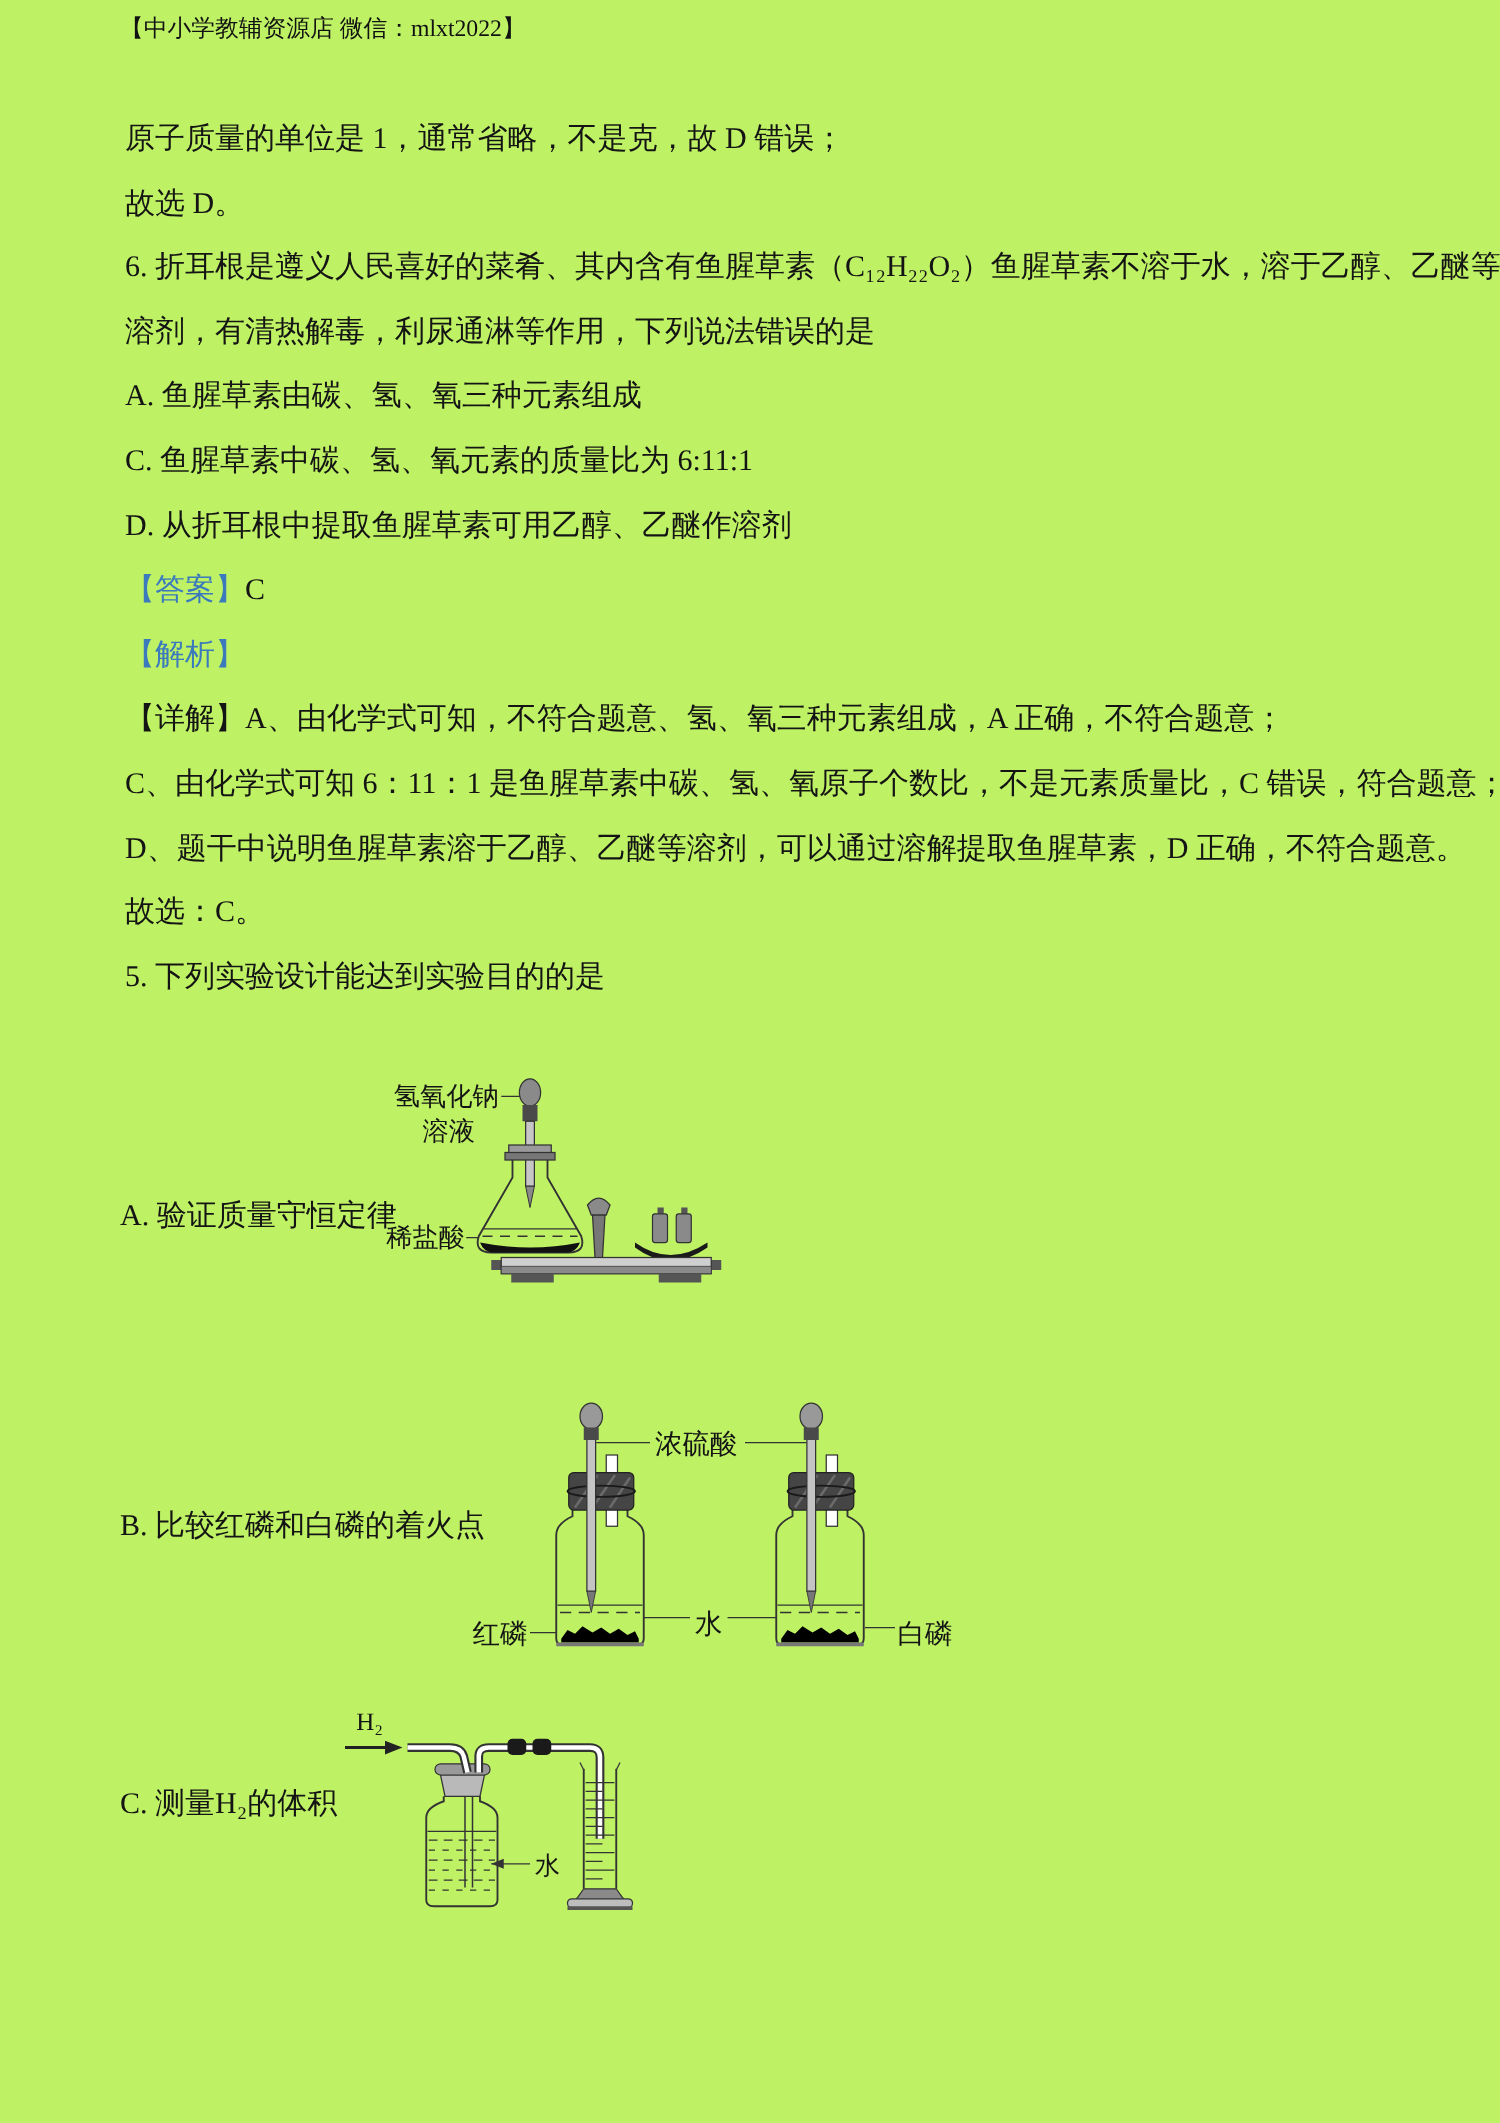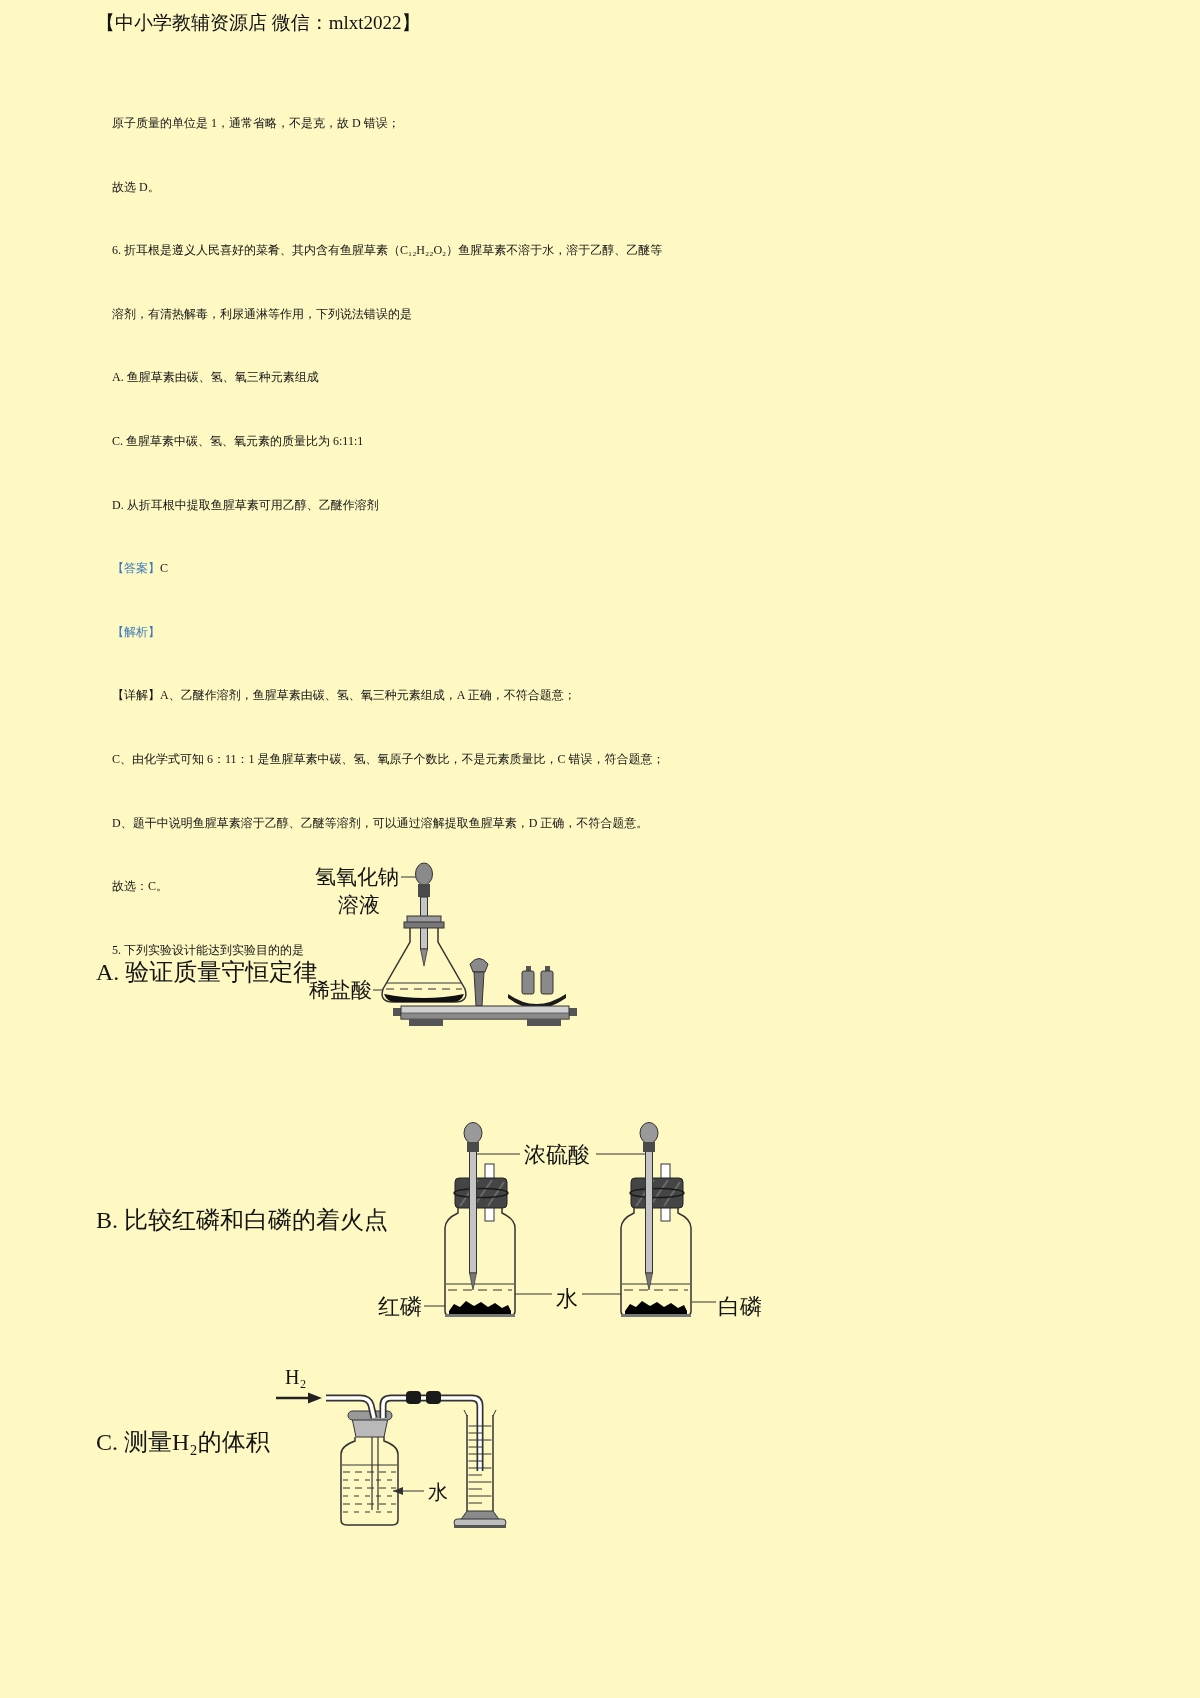--- a/index.html
+++ b/index.html
@@ -1,27 +1,27 @@
 <!DOCTYPE html>
 <html><head>
 <meta charset="utf-8">
 <style>
   html,body { margin:0; padding:0; background:#ffffff; }
   .page {
-    position:relative; width:1200px; height:1698px; background:#fef9c3;
+    position:relative; width:1200px; height:1698px; background:#bef264;
     font-family:"Liberation Serif","DejaVu Serif",serif; color:#141414;
     overflow:hidden;
   }
   .header {
     position:absolute; left:96px; top:10px; font-size:19px; color:#111;
     white-space:nowrap;
   }
   .textblock { position:absolute; left:96px; top:84px; width:1060px; }
   .textblock p {
-    margin:16px; height:47.6px; line-height:47.6px; font-size:12px;
+    margin:4px; height:47.6px; line-height:47.6px; font-size:24px;
     white-space:nowrap;
   }
   .blue { color:#3a7abd; }
   .optlabel { position:absolute; left:96px; font-size:24px; white-space:nowrap; }
   svg { position:absolute; }
   svg text { font-family:"Liberation Serif","DejaVu Serif",serif; fill:#141414; }
   .thin  { stroke:#333; stroke-width:1; fill:none; }
   .mid   { stroke:#333; stroke-width:1.5; fill:none; }
 </style>
 </head>
@@ -34,21 +34,21 @@
   <div class="textblock">
     <p>原子质量的单位是 1，通常省略，不是克，故 D 错误；</p>
     <p>故选 D。</p>
     <p>6. 折耳根是遵义人民喜好的菜肴、其内含有鱼腥草素（C₁₂H₂₂O₂）鱼腥草素不溶于水，溶于乙醇、乙醚等</p>
     <p>溶剂，有清热解毒，利尿通淋等作用，下列说法错误的是</p>
     <p>A. 鱼腥草素由碳、氢、氧三种元素组成</p>
     <p>C. 鱼腥草素中碳、氢、氧元素的质量比为 6:11:1</p>
     <p>D. 从折耳根中提取鱼腥草素可用乙醇、乙醚作溶剂</p>
     <p><span class="blue">【答案】</span><span>C</span></p>
     <p><span class="blue">【解析】</span></p>
-    <p>【详解】A、乙醚作溶剂，鱼腥草素由碳、氢、氧三种元素组成，A 正确，不符合题意；</p>
+    <p>【详解】A、由化学式可知，不符合题意、氢、氧三种元素组成，A 正确，不符合题意；</p>
     <p>C、由化学式可知 6：11：1 是鱼腥草素中碳、氢、氧原子个数比，不是元素质量比，C 错误，符合题意；</p>
     <p>D、题干中说明鱼腥草素溶于乙醇、乙醚等溶剂，可以通过溶解提取鱼腥草素，D 正确，不符合题意。</p>
     <p>故选：C。</p>
     <p>5. 下列实验设计能达到实验目的的是</p>
   </div>
 
   <div class="optlabel" style="top:956px;">A. 验证质量守恒定律</div>
   <div class="optlabel" style="top:1204px;">B. 比较红磷和白磷的着火点</div>
   <div class="optlabel" style="top:1426px;">C. 测量H₂的体积</div>
 

